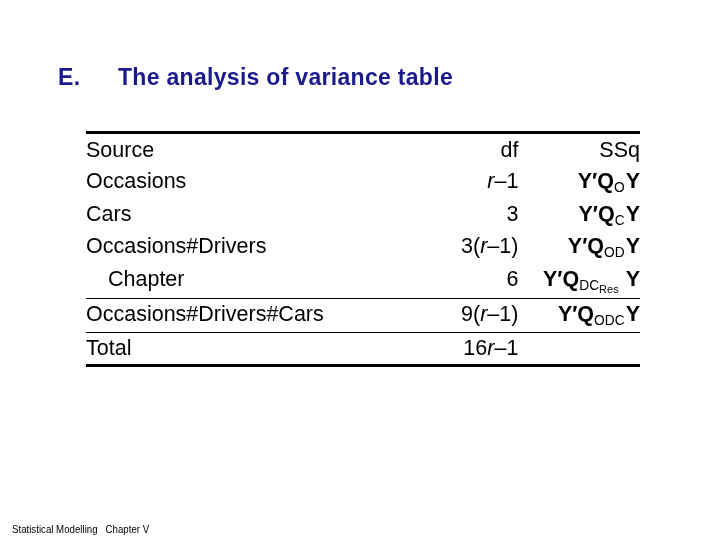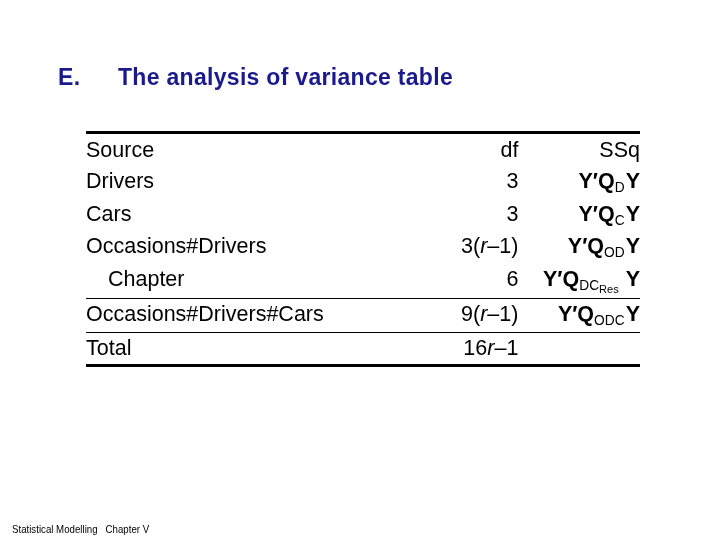--- a/index.html
+++ b/index.html
@@ -108,24 +108,24 @@
   <span>The analysis of variance table</span>
 </div>
 
 <table id="anova-table">
   <tbody>
     <tr class="head">
       <td class="col-source rule-top">Source</td>
       <td class="col-df rule-top">df</td>
       <td class="col-ssq rule-top">SSq</td>
     </tr>
-      <tr class="body">
-        <td class="col-source">Drivers</td>
-        <td class="col-df">3</td>
-        <td class="col-ssq"><span class="ssq">Y′Q<sub>D</sub><span class="tail">Y</span></span></td>
+  <tr class="body">
+        <td class="col-source">Occasions</td>
+        <td class="col-df"><span class="mvar">r</span>–1</td>
+        <td class="col-ssq"><span class="ssq">Y′Q<sub>O</sub><span class="tail">Y</span></span></td>
       </tr>
       <tr class="body">
         <td class="col-source">Cars</td>
         <td class="col-df">3</td>
         <td class="col-ssq"><span class="ssq">Y′Q<sub>C</sub><span class="tail">Y</span></span></td>
       </tr>
       <tr class="body">
         <td class="col-source">Occasions#Drivers</td>
         <td class="col-df">3(<span class="mvar">r</span>–1)</td>
         <td class="col-ssq"><span class="ssq">Y′Q<sub>OD</sub><span class="tail">Y</span></span></td>

